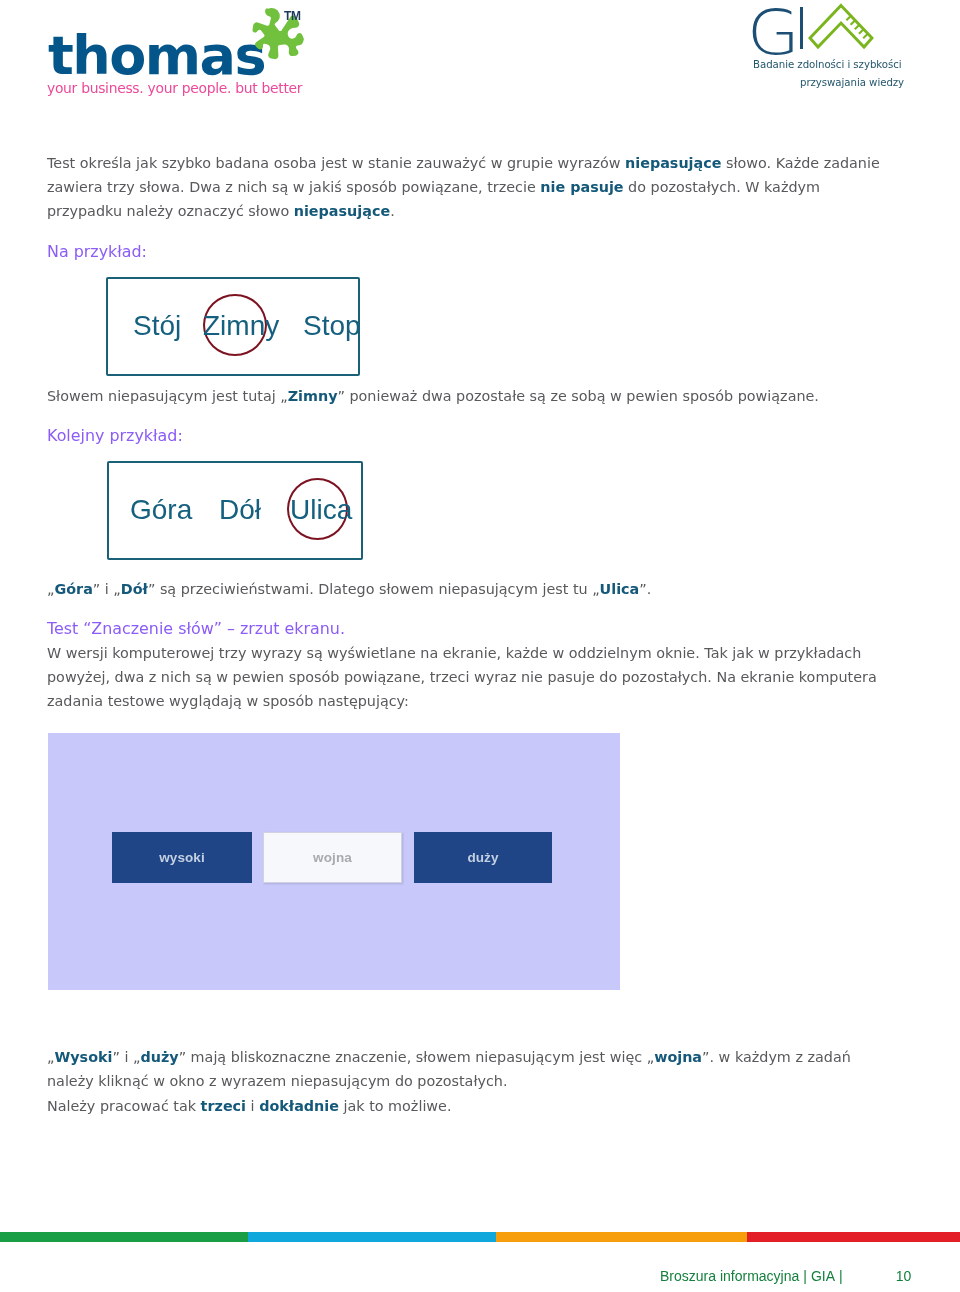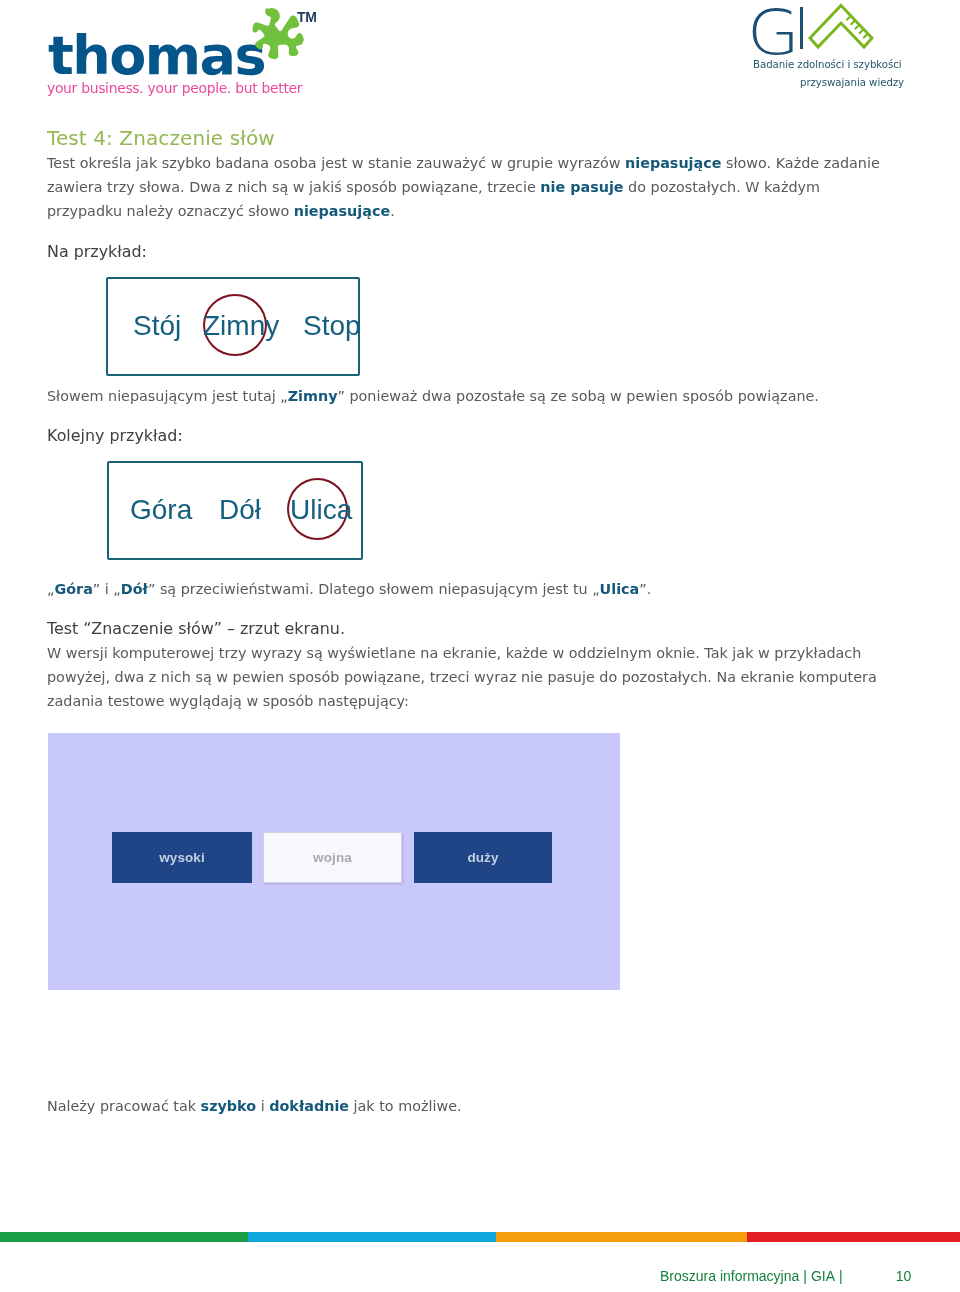--- a/index.html
+++ b/index.html
@@ -7,38 +7,38 @@
   body{width:960px;height:1292px;background:#ffffff;
        font-family:"Liberation Sans",sans-serif;overflow:hidden;position:relative;}
   .page{position:absolute;left:0;top:0;width:960px;height:1292px;}
 
   
   #thomas-logo{position:absolute;left:0;top:0;width:340px;height:110px;}
   #thomas-word{position:absolute;left:48px;top:29px;font-family:"DejaVu Sans",sans-serif;
      font-weight:bold;font-size:54px;letter-spacing:-1.5px;color:#04568a;line-height:1;}
   #puzzle{position:absolute;left:252px;top:7px;}
   #puzzle-path{fill:#72c13e;stroke:#72c13e;stroke-width:1.8;stroke-linejoin:round;}
-  #thomas-tm{position:absolute;left:297px;top:9px;font-family:"Liberation Sans",sans-serif;
-     font-size:14px;font-weight:bold;color:#1b3a5c;letter-spacing:-.4px;}
+  #thomas-tm{position:absolute;left:284px;top:9px;font-family:"Liberation Sans",sans-serif;
+     font-size:12px;font-weight:bold;color:#1b3a5c;letter-spacing:-.4px;}
   #thomas-tag{position:absolute;left:47px;top:80px;font-family:"DejaVu Sans",sans-serif;
      font-size:13.9px;color:#ec4899;letter-spacing:-.3px;white-space:nowrap;}
 
   #gia-logo{position:absolute;left:0;top:0;width:960px;height:110px;}
   #gia-g{position:absolute;left:747px;top:2px;font-family:"DejaVu Sans",sans-serif;
      font-size:62px;color:#1d4f75;line-height:1;font-weight:300;transform:scaleX(1.10);transform-origin:left top;}
   #gia-bar{position:absolute;left:800px;top:7px;width:3px;height:42px;background:#1d4f75;}
   #gia-chevron{position:absolute;left:808px;top:3px;}
   #gia-sub1{position:absolute;left:753px;top:59px;font-family:"DejaVu Sans",sans-serif;
      font-size:10.2px;color:#24576d;letter-spacing:-.05px;white-space:nowrap;}
   #gia-sub2{position:absolute;left:753px;top:77px;font-family:"DejaVu Sans",sans-serif;
      font-size:10.2px;color:#24576d;letter-spacing:-.05px;white-space:nowrap;margin-left:47px;}
 
   
   .h-green{position:absolute;color:#93b853;font-size:20px;letter-spacing:.1px;white-space:nowrap;font-family:"DejaVu Sans",sans-serif;}
-  .h-sub{position:absolute;color:#404040;font-size:15.9px;white-space:nowrap;font-family:"DejaVu Sans",sans-serif;}
+  .h-sub{position:absolute;color:#8b5cf6;font-size:15.9px;white-space:nowrap;font-family:"DejaVu Sans",sans-serif;}
   .para{position:absolute;color:#58595b;font-size:14.35px;line-height:24px;font-family:"DejaVu Sans",sans-serif;}
   .para b{color:#15597a;font-weight:bold;}
 
   
   .exbox{position:absolute;border:2px solid #1a6177;background:#fff;border-radius:2px;}
   .exword{position:absolute;color:#16607f;font-size:28px;white-space:nowrap;font-family:"Liberation Sans",sans-serif;line-height:1;}
   .circ{position:absolute;border:2.3px solid #7d1220;border-radius:50%;}
 
   
   #shot{position:absolute;left:48px;top:733px;width:572px;height:257px;background:#c8c8fa;}
@@ -78,21 +78,20 @@
         <line x1="47.2" y1="17.3" x2="42.6" y2="21.7"></line>
         <line x1="51.4" y1="21.8" x2="46.8" y2="26.2"></line>
         <line x1="55.6" y1="26.3" x2="51.0" y2="30.7"></line>
         <line x1="59.8" y1="30.8" x2="55.2" y2="35.2"></line>
       </g>
     </svg>
     <div id="gia-sub1">Badanie zdolności i szybkości</div>
     <div id="gia-sub2">przyswajania wiedzy</div>
   </div>
 
-  <div class="h-green" id="sec-title" style="left:47px;top:126px;">Test 4: Znaczenie słów</div>
 
   <div class="para" id="intro" style="left:47px;top:151px;width:836px;">Test określa jak szybko badana osoba jest w stanie zauważyć w grupie wyrazów <b>niepasujące</b> słowo. Każde zadanie zawiera trzy słowa. Dwa z nich są w jakiś sposób powiązane, trzecie <b>nie pasuje</b> do pozostałych. W każdym przypadku należy oznaczyć słowo <b>niepasujące</b>.</div>
 
   <div class="h-sub" style="left:47px;top:242px;">Na przykład:</div>
 
   <div class="exbox" id="box1" style="left:106px;top:277px;width:250px;height:95px;"></div>
   <div class="circ" id="circ1" style="left:203px;top:294px;width:60px;height:58px;"></div>
 
   <div class="para" id="ex1-expl" style="left:47px;top:384px;width:880px;">Słowem niepasującym jest tutaj „<b>Zimny</b>” ponieważ dwa pozostałe są ze sobą w pewien sposób powiązane.</div>
 
@@ -106,21 +105,22 @@
   <div class="h-sub" style="left:47px;top:619px;">Test “Znaczenie słów” – zrzut ekranu.</div>
 
   <div class="para" id="shot-desc" style="left:47px;top:641px;width:845px;">W wersji komputerowej trzy wyrazy są wyświetlane na ekranie, każde w oddzielnym oknie. Tak jak w przykładach powyżej, dwa z nich są w pewien sposób powiązane, trzeci wyraz nie pasuje do pozostałych. Na ekranie komputera zadania testowe wyglądają w sposób następujący:</div>
 
   <div id="shot">
     <div class="sbtn dark" style="left:64px;top:99px;width:140px;height:51px;">wysoki</div>
     <div class="sbtn light" style="left:215px;top:99px;width:139px;height:51px;">wojna</div>
     <div class="sbtn dark" style="left:366px;top:99px;width:138px;height:51px;">duży</div>
   </div>
 
-  <div class="para" id="closing2" style="left:47px;top:1094px;width:835px;">Należy pracować tak <b>szybko</b> i <b>dokładnie</b> jak to możliwe.</div>
+  <div class="para" id="closing1" style="left:47px;top:1045px;width:835px;">„<b>Wysoki</b>” i „<b>duży</b>” mają bliskoznaczne znaczenie, słowem niepasującym jest więc „<b>wojna</b>”. w każdym z zadań należy kliknąć w okno z wyrazem niepasującym  do pozostałych.</div>
+  <div class="para" id="closing2" style="left:47px;top:1094px;width:835px;">Należy pracować tak <b>trzeci</b> i <b>dokładnie</b> jak to możliwe.</div>
 
   <div class="fbar" style="left: 0px; width: 248px; background: rgb(26, 158, 69);"></div>
   <div class="fbar" style="left: 248px; width: 248px; background: rgb(16, 167, 220);"></div>
   <div class="fbar" style="left: 496px; width: 251px; background: rgb(247, 158, 12);"></div>
   <div class="fbar" style="left: 747px; width: 213px; background: rgb(228, 30, 38);"></div>
   <div id="fnote" style="left:628px;top:1268px;"><span>Broszura informacyjna</span><span class="fsp"> </span><span>|</span><span class="fsp"> </span><span>GIA</span><span class="fsp"> </span><span>|</span><span class="fgap"></span><span>10</span></div>
 
 <div class="exword" style="left: 133px; top: 312px;">Stój</div>
     <div class="exword" style="left: 203px; top: 312px;">Zimny</div>
     <div class="exword" style="left: 289px; top: 312px; margin-left: 14px;">Stop</div>

